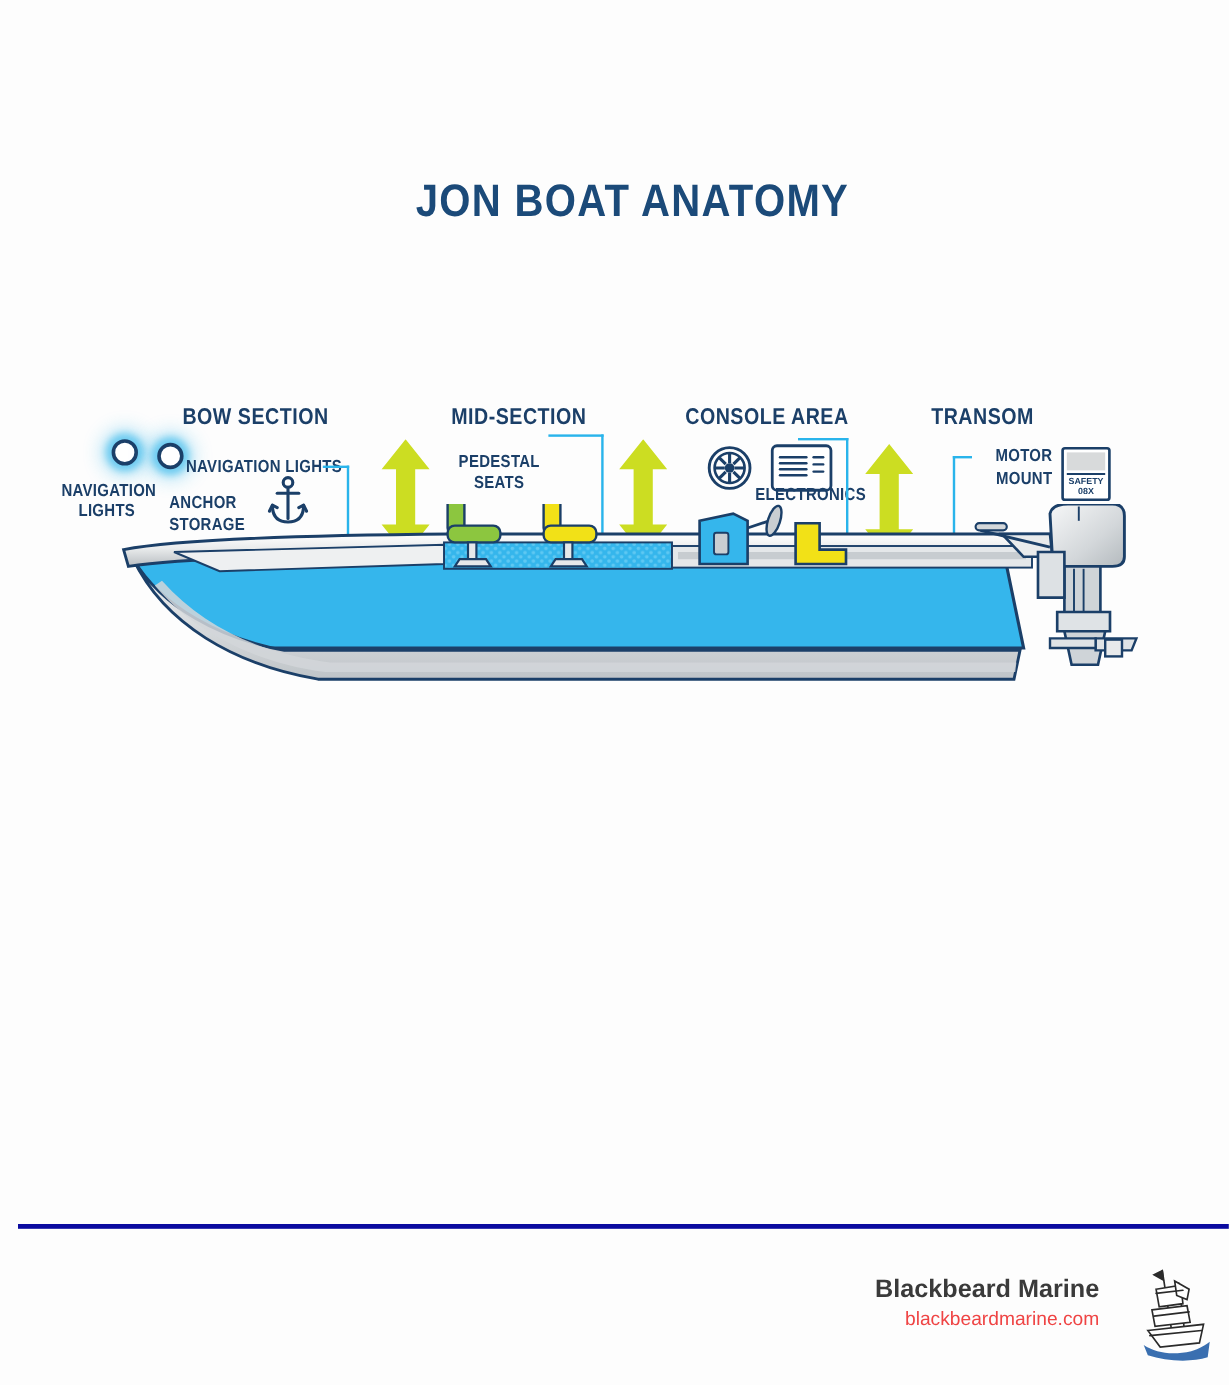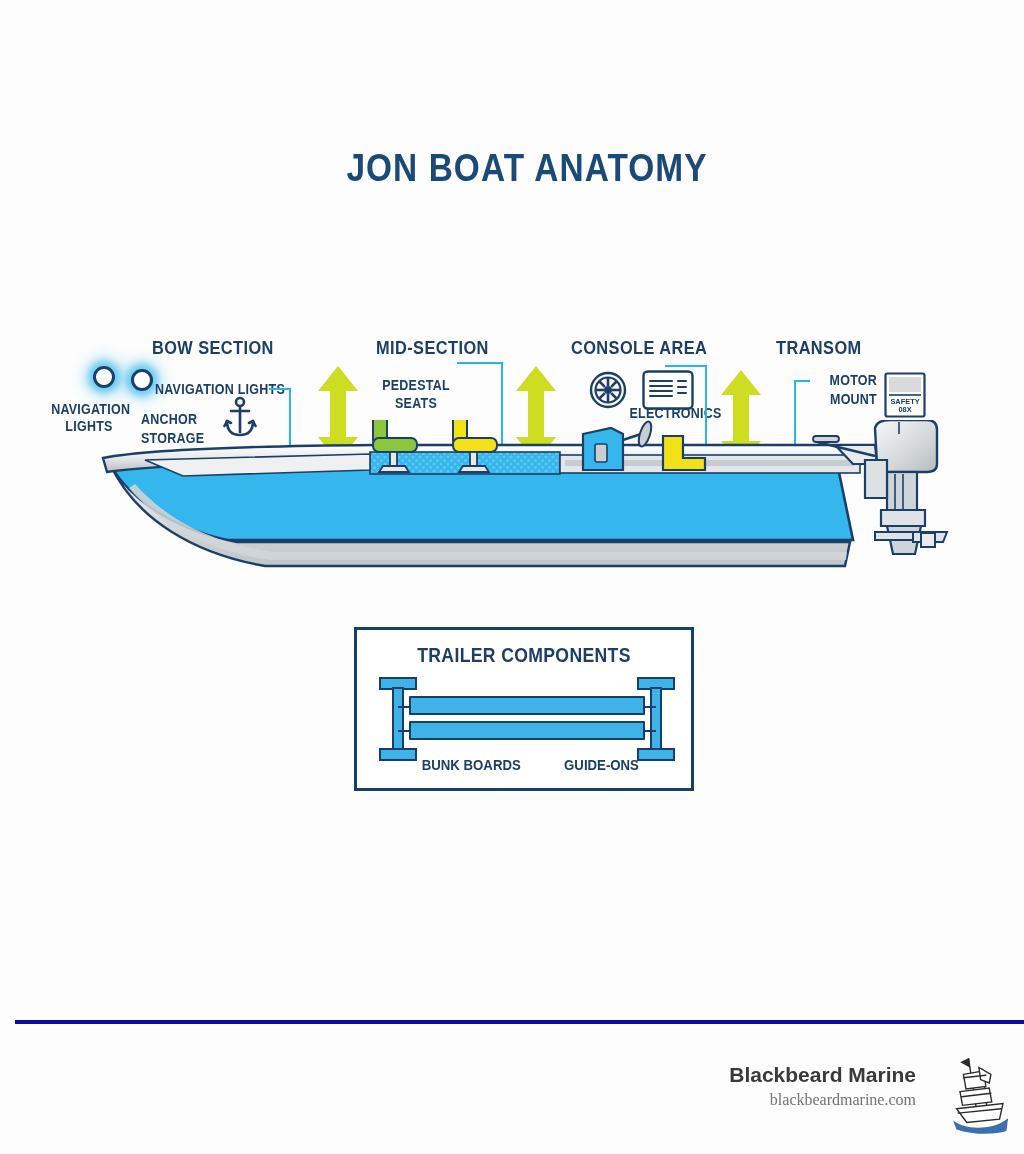--- a/index.html
+++ b/index.html
@@ -90,22 +90,22 @@
 
   
   .divider{position:absolute;left:0;top:1020px;width:1024px;height:4px;background:#0b0ba0;}
   .brand{
     position:absolute;right:123px;top:1063px;
     font-size:21px;font-weight:bold;color:#3a3a3a;text-align:right;
     font-family:"Liberation Sans",sans-serif;white-space:nowrap;
   }
   .brandurl{
     position:absolute;right:123px;top:1091px;
-    font-size:16px;color:#737373;text-align:right;
-    font-family:Liberation Serif, serif;white-space:nowrap;
+    font-size:16px;color:#ef4444;text-align:right;
+    font-family:Liberation Sans, sans-serif;white-space:nowrap;
   }
   .shiplogo{position:absolute;right:24px;top:1052px;width:86px;height:86px;}
 </style>
 </head>
 <body>
 
 <div class="stage">
 
   <div class="title">JON BOAT ANATOMY</div>
 
@@ -288,40 +288,20 @@
       <path d="M806 90 L850 90 L850 106 L806 106 Z" fill="#dfe3e6" stroke="#1b3f68" stroke-width="2.2"></path>
       <path d="M812 106 L846 106 L840 134 L818 134 Z" fill="#cfd4d8" stroke="#1b3f68" stroke-width="2.2"></path>
       <path d="M838 112 L872 112 L868 122 L838 122 Z" fill="#dfe3e6" stroke="#1b3f68" stroke-width="2"></path>
       <path d="M800 112 L838 112 L838 120 L800 120 Z" fill="#dfe3e6" stroke="#1b3f68" stroke-width="2"></path>
       <rect x="846" y="113" width="14" height="14" fill="#e8eaec" stroke="#1b3f68" stroke-width="2"></rect>
 
       <path d="M790 40 L812 40 L812 78 L790 78 Z" fill="#dde1e4" stroke="#1b3f68" stroke-width="2.2"></path>
     </g>
   </svg>
 
-  <div class="trailer-box">
-    <div class="trailer-title">TRAILER COMPONENTS</div>
-
-    <div class="guide-cap" style="left:22px;top:47px;"></div>
-    <div class="guide-post" style="left:35px;top:57px;height:64px;"></div>
-    <div class="guide-cap" style="left:22px;top:118px;"></div>
-
-    <div class="guide-cap" style="left:280px;top:47px;"></div>
-    <div class="guide-post" style="left:293px;top:57px;height:64px;"></div>
-    <div class="guide-cap" style="left:280px;top:118px;"></div>
-
-    <div class="axle" style="left:41px;top:76px;width:258px;"></div>
-    <div class="axle" style="left:41px;top:100px;width:258px;"></div>
-
-    <div class="bunk" style="left:52px;top:66px;width:236px;"></div>
-    <div class="bunk" style="left:52px;top:91px;width:236px;"></div>
-
-    <div class="tr-lbl" style="left:58px;top:126px;">BUNK BOARDS</div>
-    <div class="tr-lbl" style="left:202px;top:126px;">GUIDE-ONS</div>
-  </div>
 
   <div class="divider"></div>
 
   <div class="brand">Blackbeard Marine</div>
   <div class="brandurl">blackbeardmarine.com</div>
 
   <svg class="shiplogo" viewBox="0 0 100 100">
     <g stroke="#2b2b2b" stroke-width="1.6" fill="none" stroke-linecap="round">
 
       <line x1="46" y1="8" x2="56" y2="72"></line>

